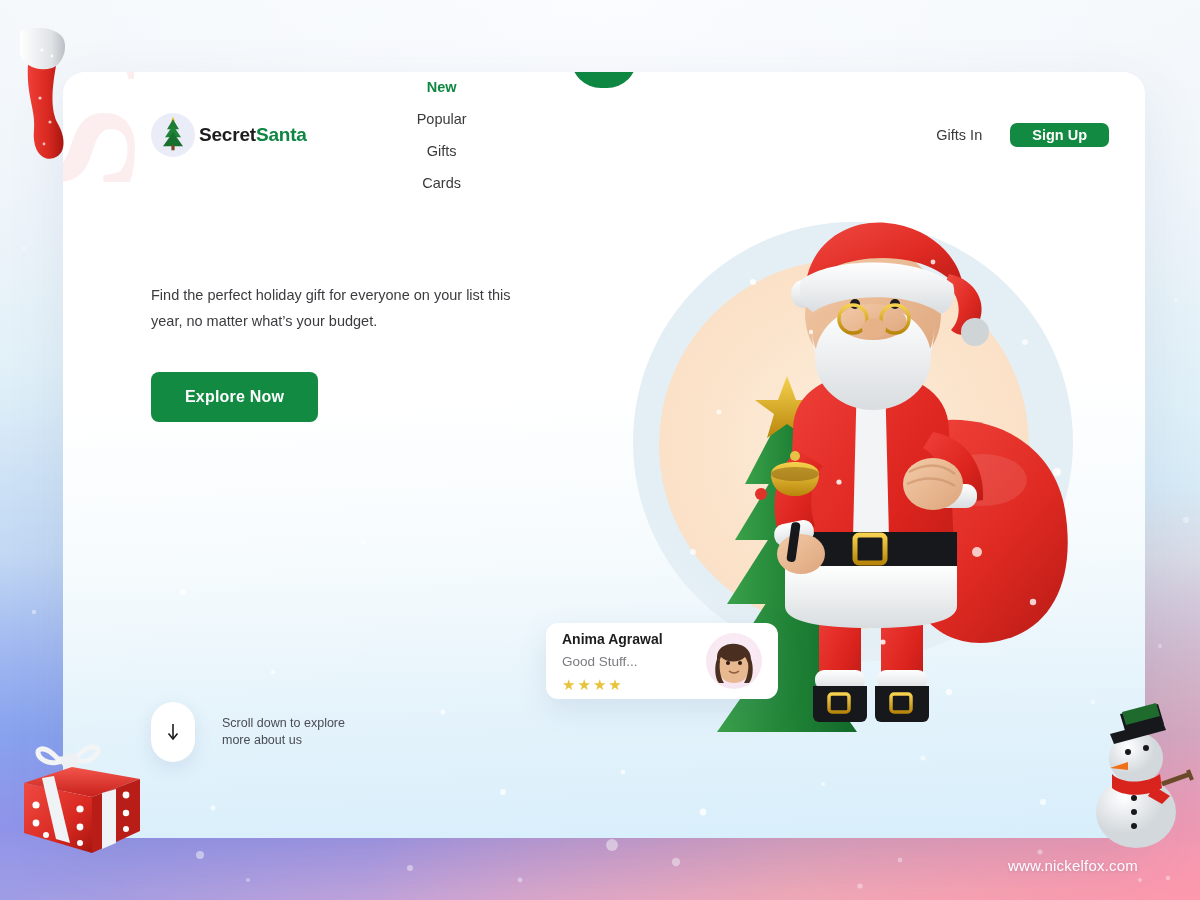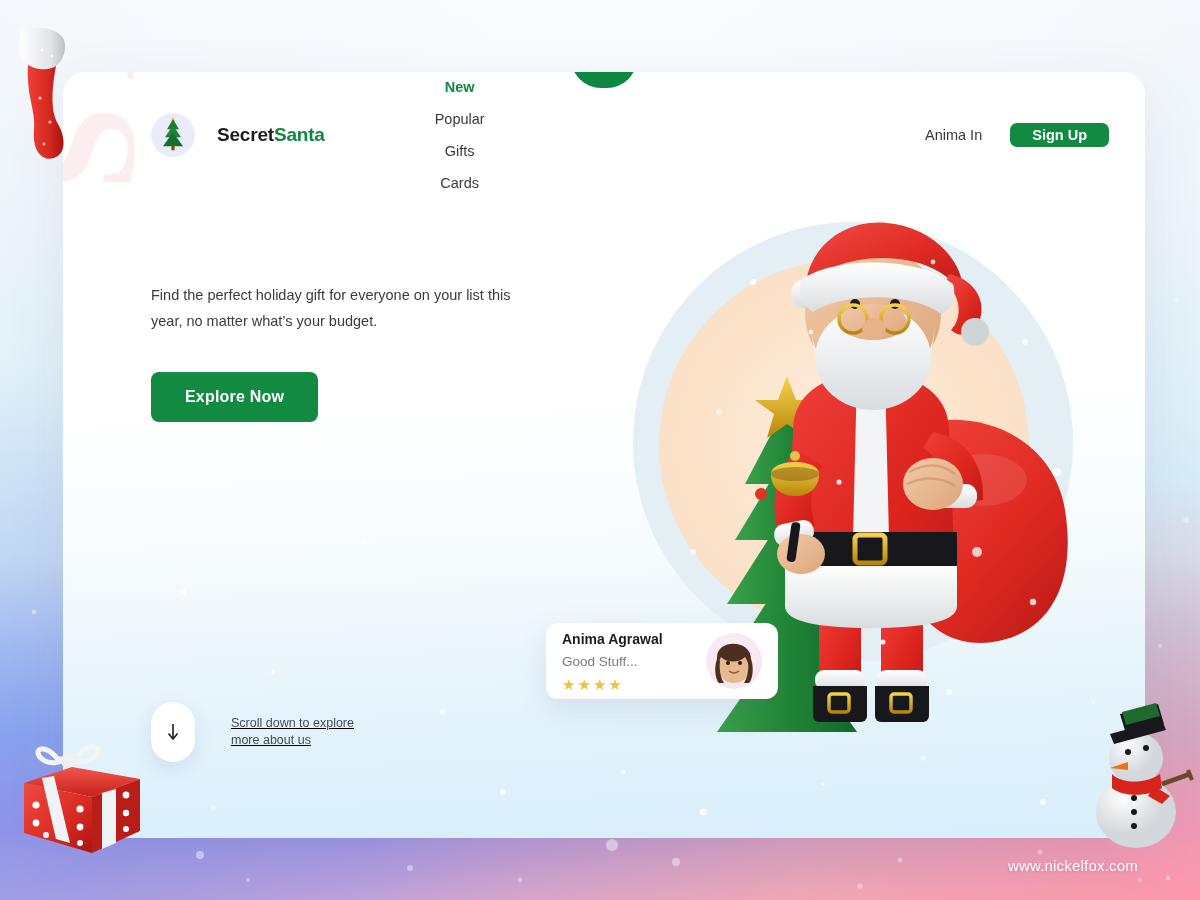--- a/index.html
+++ b/index.html
@@ -52,21 +52,21 @@
     white-space:nowrap;
     pointer-events:none;
   }
   .card-snow{ position:absolute; inset:0; pointer-events:none; }
 
   
   .nav{
     position:absolute; left:0; right:0; top:28px; height:70px;
     display:flex; align-items:center; padding:0 36px 0 88px;
   }
-  .brand{ display:flex; align-items:center; gap:22px; }
+  .brand{ display:flex; align-items:center; gap:4px; }
   .brand-badge{
     width:44px; height:44px; border-radius:50%;
     background:#eaecf8; position:relative; flex:0 0 auto;
   }
   .brand-badge svg{ position:absolute; left:50%; top:50%; transform:translate(-50%,-52%); }
   .brand-name{ font-size:19px; font-weight:700; letter-spacing:-.2px; }
   .brand-name .w1{ color:#1d1d1f; }
   .brand-name .w2{ color:#0e8743; }
 
   .nav-links{ display:flex; align-items:center; gap:0; margin-left:86px;flex-direction:column; }
@@ -96,21 +96,21 @@
     max-width:360px;
   }
   .cta{
     margin-top:38px; display:inline-block;
     background:#128a41; color:#fff; border:none; cursor:pointer;
     font-size:16px; font-weight:700; letter-spacing:.2px;
     padding:16px 34px; border-radius:8px;
   }
 
   
-  .scroll{ position:absolute; left:88px; top:630px; display:flex; align-items:center; gap:36px;text-decoration:underline; }
+  .scroll{ position:absolute; left:88px; top:630px; display:flex; align-items:center; gap:27px; }
   .scroll-pill{
     width:44px; height:60px; border-radius:24px; background:#fff;
     display:flex; align-items:center; justify-content:center;
     box-shadow:0 6px 18px rgba(90,120,170,.14);
   }
   .scroll-text{ font-size:12.5px; line-height:17px; color:#4b4b52; }
 
   
   .art{ position:absolute; right:42px; top:150px; width:470px; height:520px; }
   .halo-outer{
@@ -231,21 +231,21 @@
       </div>
 
       <div class="nav-links">
         <div class="nav-link active">New</div>
         <div class="nav-link">Popular</div>
         <div class="nav-link">Gifts</div>
         <div class="nav-link">Cards</div>
       </div>
 
       <div class="nav-right">
-        <div class="signin">Anima In</div>
+        <div class="signin">Gifts In</div>
         <button class="signup">Sign Up</button>
       </div>
     </div>
 
     <div class="hero">
       <div class="subcopy">Find the perfect holiday gift for everyone on your list this year, no matter what’s your budget.</div>
       <button class="cta">Explore Now</button>
     </div>
 
     <div class="scroll">

